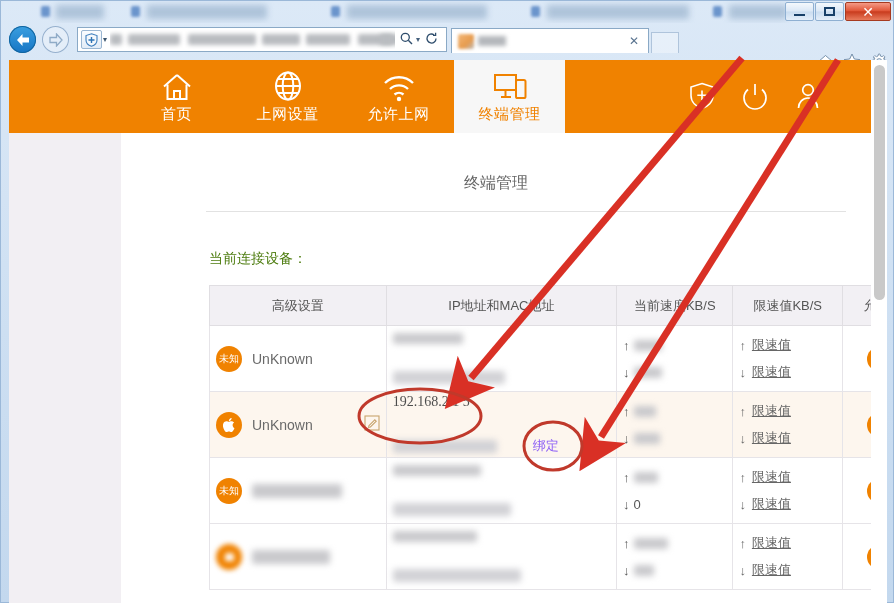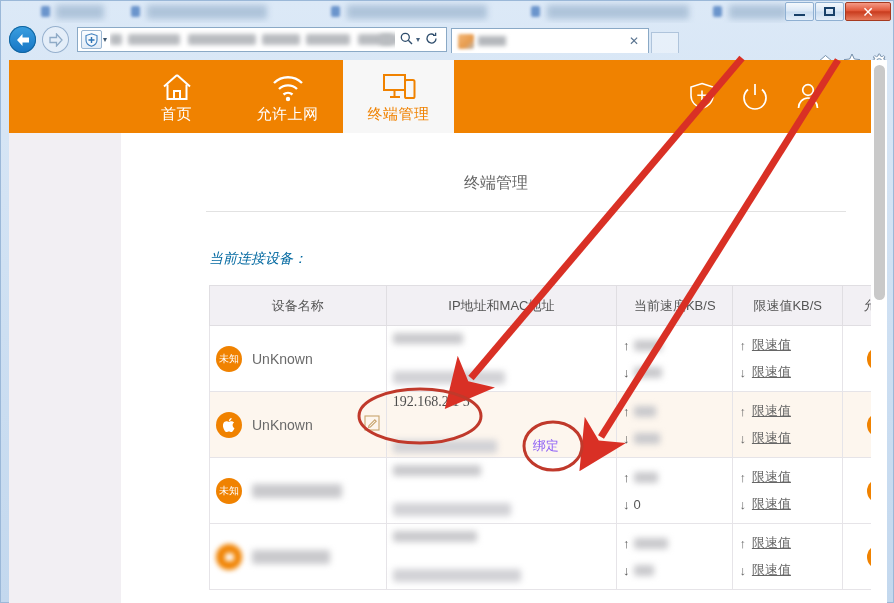--- a/index.html
+++ b/index.html
@@ -130,21 +130,21 @@
   .content-card {
     position: absolute; left: 112px; top: 73px; width: 750px; height: 472px;
     background: #fff;
   }
   .page-title {
     position: absolute; left: 0; top: 40px; width: 750px; text-align: center;
     font-size: 16px; color: #666;
   }
   .divider { position: absolute; left: 85px; top: 78px; width: 640px; height: 1px; background: #e2e2e2; }
   .section-label {
-    position: absolute; left: 88px; top: 117px; font-size: 14px; color: #0369a1; font-style: italic;
+    position: absolute; left: 88px; top: 117px; font-size: 14px; color: #4d7c0f;
   }
 
   
   .tbl { position: absolute; left: 88px; top: 152px; width: 728px; border-collapse: collapse; }
   .tbl th {
     background: #f2f0f4; color: #555; font-weight: normal; font-size: 13px;
     height: 40px; border: 1px solid #e0dee2; padding: 0 4px;
   }
   .tbl td {
     border: 1px solid #e6e4e8; height: 66px; font-size: 13px; color: #555;
@@ -314,20 +314,30 @@
             <span class="nav-ico">
               <svg width="32" height="30" viewBox="0 0 32 30">
                 <path d="M16 3 L29 14.5 M16 3 L3 14.5" fill="none" stroke="#fff" stroke-width="2"></path>
                 <path d="M6.5 12.5 V27 H25.5 V12.5" fill="none" stroke="#fff" stroke-width="2"></path>
                 <path d="M13 27 V19 H19 V27" fill="none" stroke="#fff" stroke-width="2"></path>
               </svg>
             </span>
             <span class="nav-label">首页</span>
           </div>
 
+          <div class="nav-item">
+            <span class="nav-ico">
+              <svg width="32" height="32" viewBox="0 0 32 32">
+                <ellipse cx="16" cy="16" rx="12" ry="13.5" fill="none" stroke="#fff" stroke-width="2"></ellipse>
+                <ellipse cx="16" cy="16" rx="5.3" ry="13.5" fill="none" stroke="#fff" stroke-width="2"></ellipse>
+                <path d="M4 16 H28 M5.6 9 H26.4 M5.6 23 H26.4" stroke="#fff" stroke-width="2" fill="none"></path>
+              </svg>
+            </span>
+            <span class="nav-label">上网设置</span>
+          </div>
 
           <div class="nav-item">
             <span class="nav-ico">
               <svg width="34" height="28" viewBox="0 0 34 28">
                 <path d="M3 9 A20 20 0 0 1 31 9" fill="none" stroke="#fff" stroke-width="2.4"></path>
                 <path d="M8 15 A13 13 0 0 1 26 15" fill="none" stroke="#fff" stroke-width="2.4"></path>
                 <path d="M12.5 20.5 A7 7 0 0 1 21.5 20.5" fill="none" stroke="#fff" stroke-width="2.4"></path>
                 <circle cx="17" cy="25" r="2.2" fill="#fff"></circle>
               </svg>
             </span>
@@ -371,21 +381,21 @@
       </div>
 
       <div class="content-card">
         <div class="page-title">终端管理</div>
         <div class="divider"></div>
         <div class="section-label">当前连接设备：</div>
 
         <table class="tbl">
           <thead>
             <tr>
-              <th class="c-name">设备名称</th>
+              <th class="c-name">高级设置</th>
               <th class="c-ipmac">IP地址和MAC地址</th>
               <th class="c-speed">当前速度KB/S</th>
               <th class="c-limit">限速值KB/S</th>
               <th class="c-allow">允许上网</th>
             </tr>
           </thead>
           <tbody>
 
             <tr>
               <td>

